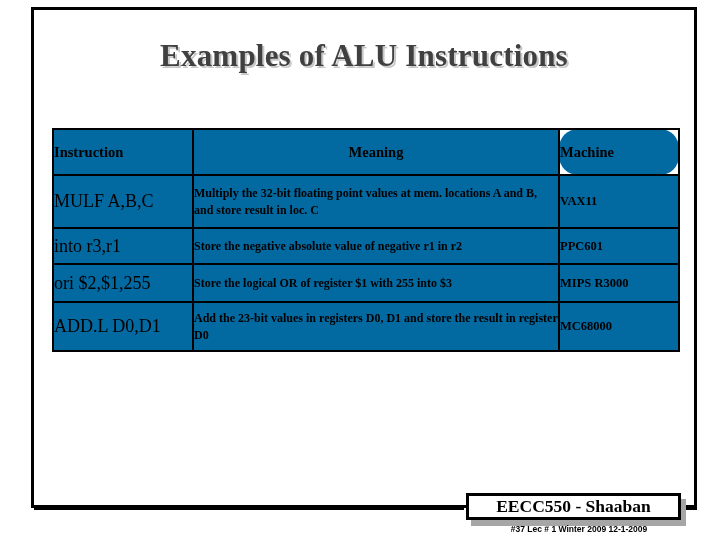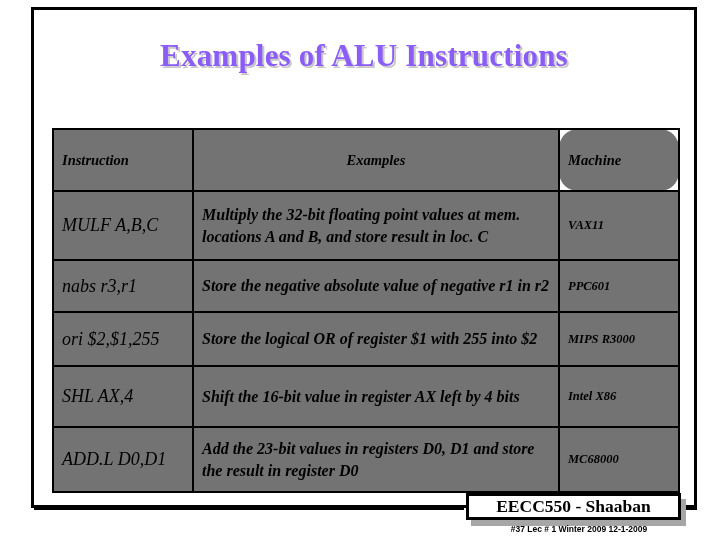--- a/index.html
+++ b/index.html
@@ -41,42 +41,41 @@
     left: 40px;
     top: 38px;
     width: 648px;
     text-align: center;
   }
   #slide-title {
     display: inline-block;
     font-family: "Liberation Serif", "DejaVu Serif", serif;
     font-size: 31px;
     font-weight: bold;
-    color: #8b5cf6;
+    color: #404040;
     letter-spacing: 0.2px;
     text-shadow: 2px 2px 0 #c8c8c8;
     white-space: nowrap;
   }
 
   
   #alu-table {
     position: absolute;
     left: 52px;
     top: 128px;
     width: 626px;
     border-collapse: collapse;
     table-layout: fixed;
     background: #ffffff;
   }
   #alu-table td, #alu-table th {
     border: 2px solid #000000;
-    padding: 8px;
+    padding: 0;
     vertical-align: middle;
-    background: #737373;
-    font-style: italic;
+    background: #0369a1;
   }
 
   col.col-instr   { width: 140px; }
   col.col-meaning { width: 366px; }
   col.col-machine { width: 120px; }
 
   
   .hdr-cell {
     height: 44px;
     font-size: 14.5px;
@@ -88,21 +87,21 @@
   .hdr-machine { text-align: left;   padding-left: 10px; border-radius: 19px; }
 
   
   .cell-instr {
     font-size: 18px;
     color: #000000;
     text-align: left;
     padding-left: 14px;
   }
   .cell-meaning {
-    font-size: 16px;
+    font-size: 12px;
     font-weight: bold;
     color: #000000;
     text-align: left;
     line-height: 1.35;
     padding: 4px 6px 4px 18px;
   }
   .cell-machine {
     font-size: 12.5px;
     font-weight: bold;
     color: #000000;
@@ -195,44 +194,39 @@
 
   <table id="alu-table">
     <colgroup>
       <col class="col-instr">
       <col class="col-meaning">
       <col class="col-machine">
     </colgroup>
     <thead>
       <tr>
         <th class="hdr-cell hdr-instr">Instruction</th>
-        <th class="hdr-cell hdr-meaning">Examples</th>
+        <th class="hdr-cell hdr-meaning">Meaning</th>
         <th class="hdr-cell hdr-machine">Machine</th>
       </tr>
     </thead>
     <tbody>
       <tr class="r-tall">
         <td class="cell-instr">MULF A,B,C</td>
         <td class="cell-meaning">Multiply the 32-bit floating point values at mem. locations A and B, and store result in loc. C</td>
         <td class="cell-machine indented">VAX11</td>
       </tr>
       <tr class="r-short">
-        <td class="cell-instr">nabs r3,r1</td>
+        <td class="cell-instr">into r3,r1</td>
         <td class="cell-meaning">Store the negative absolute value of negative r1 in r2</td>
         <td class="cell-machine">PPC601</td>
       </tr>
       <tr class="r-mid">
         <td class="cell-instr">ori $2,$1,255</td>
-        <td class="cell-meaning">Store the logical OR of register $1 with 255 into $2</td>
+        <td class="cell-meaning">Store the logical OR of register $1 with 255 into $3</td>
         <td class="cell-machine">MIPS R3000</td>
-      </tr>
-      <tr class="r-med">
-        <td class="cell-instr">SHL AX,4</td>
-        <td class="cell-meaning">Shift the 16-bit value in register AX left by 4 bits</td>
-        <td class="cell-machine">Intel X86</td>
       </tr>
       <tr class="r-tall2">
         <td class="cell-instr">ADD.L D0,D1</td>
         <td class="cell-meaning">Add the 23-bit values in registers D0, D1 and store the result in register D0</td>
         <td class="cell-machine">MC68000</td>
       </tr>
     </tbody>
   </table>
 
   <div id="footer">

